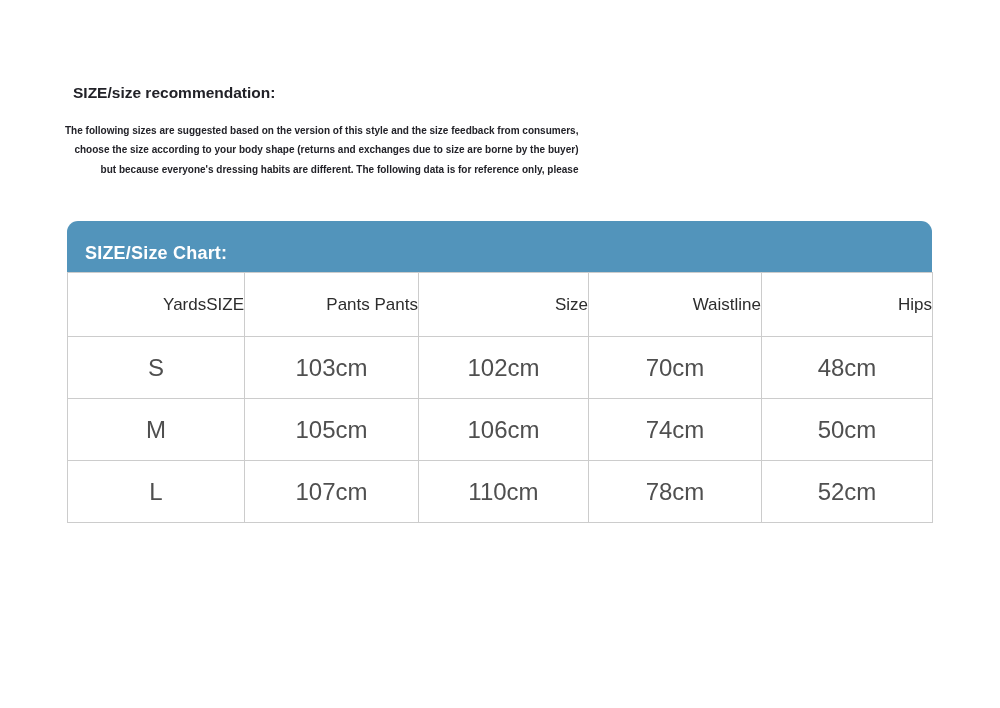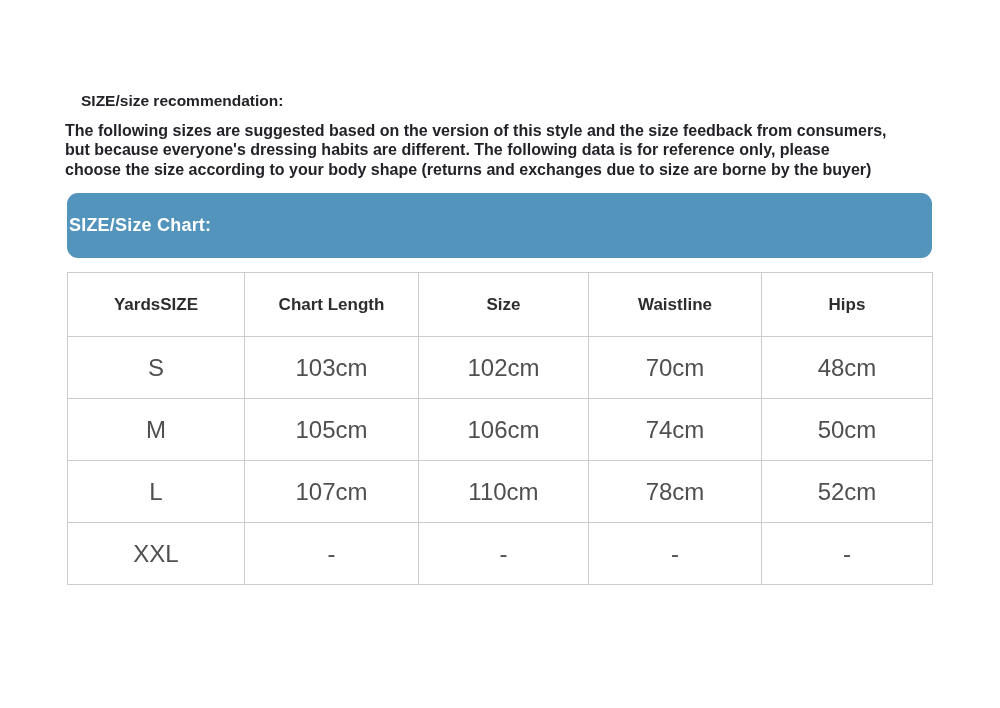--- a/index.html
+++ b/index.html
@@ -15,45 +15,46 @@
   .page {
     position: relative;
     width: 1000px;
     height: 708px;
     background: #ffffff;
   }
   .heading {
     position: absolute;
     left: 65px;
     top: 76px;
-    margin: 16px;
+    margin: 8px;
     font-size: 15.5px;
     font-weight: 700;
     color: var(--color-text_dark, #222228);
   }
   .paragraph {
     position: absolute;
     left: 65px;
     top: 121px;
-    font-size: 16px;
+    font-size: 10px;
     font-weight: 700;
     color: var(--color-text_dark, #222228);
     line-height: 19.3px;
     white-space: nowrap;
+    text-align: right;
   }
   .chart-title-bar {
     position: absolute;
     left: 67px;
-    top: 193px;
+    top: 221px;
     width: 865px;
     height: 65px;
     background: var(--color-accent, #5294BB);
     display: flex;
     align-items: center;
-    padding-left: 2px;
+    padding-left: 18px;
     border-radius: 11px;
   }
   .chart-title {
     color: #ffffff;
     font-size: 18px;
     font-weight: 700;
     letter-spacing: 0.2px;
   }
   .size-table {
     position: absolute;
@@ -67,59 +68,60 @@
   .size-table th,
   .size-table td {
     border: 1px solid var(--color-table_border, #cccccc);
     text-align: center;
     vertical-align: middle;
     padding: 0;
   }
   .size-table th {
     height: 64px;
     font-size: 17px;
-    font-weight: 700;
+    font-weight: 400;
     color: #2d2d2d;
+    text-align: right;
   }
   .size-table td {
     height: 62px;
     font-size: 24px;
     font-weight: 400;
     color: #4f4f4f;
   }
 </style>
 </head>
 <body>
 
 <div class="page">
 
   <h2 class="heading">SIZE/size recommendation:</h2>
 
   <div class="paragraph">
     <div>The following sizes are suggested based on the version of this style and the size feedback from consumers,</div>
+    <div>choose the size according to your body shape (returns and exchanges due to size are borne by the buyer)</div>
     <div>but because everyone's dressing habits are different. The following data is for reference only, please</div>
-    <div>choose the size according to your body shape (returns and exchanges due to size are borne by the buyer)</div>
   </div>
 
   <div class="chart-title-bar">
     <span class="chart-title">SIZE/Size Chart:</span>
   </div>
 
   <table class="size-table">
     <colgroup>
       <col style="width:177px">
       <col style="width:174px">
       <col style="width:170px">
       <col style="width:173px">
       <col style="width:171px">
     </colgroup>
     <thead>
       <tr>
         <th>YardsSIZE</th>
-        <th>Chart Length</th>
+        <th>Pants Pants</th>
         <th>Size</th>
         <th>Waistline</th>
         <th>Hips</th>
       </tr>
     </thead>
     <tbody>
       <tr>
         <td>S</td>
         <td>103cm</td>
         <td>102cm</td>
@@ -133,23 +135,16 @@
         <td>74cm</td>
         <td>50cm</td>
       </tr>
       <tr>
         <td>L</td>
         <td>107cm</td>
         <td>110cm</td>
         <td>78cm</td>
         <td>52cm</td>
       </tr>
-      <tr>
-        <td>XXL</td>
-        <td>-</td>
-        <td>-</td>
-        <td>-</td>
-        <td>-</td>
-      </tr>
     </tbody>
   </table>
 
 </div>
 
 </body></html>

